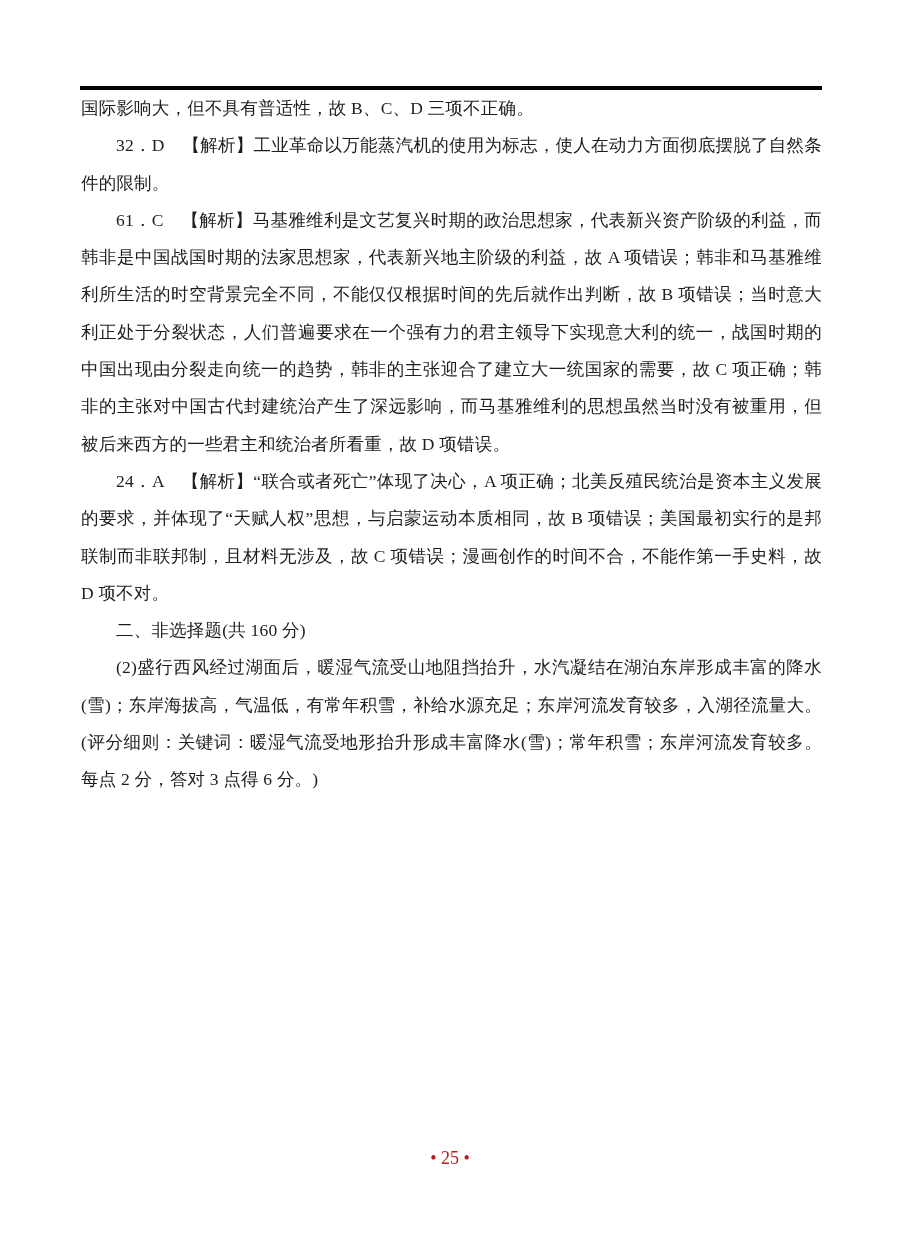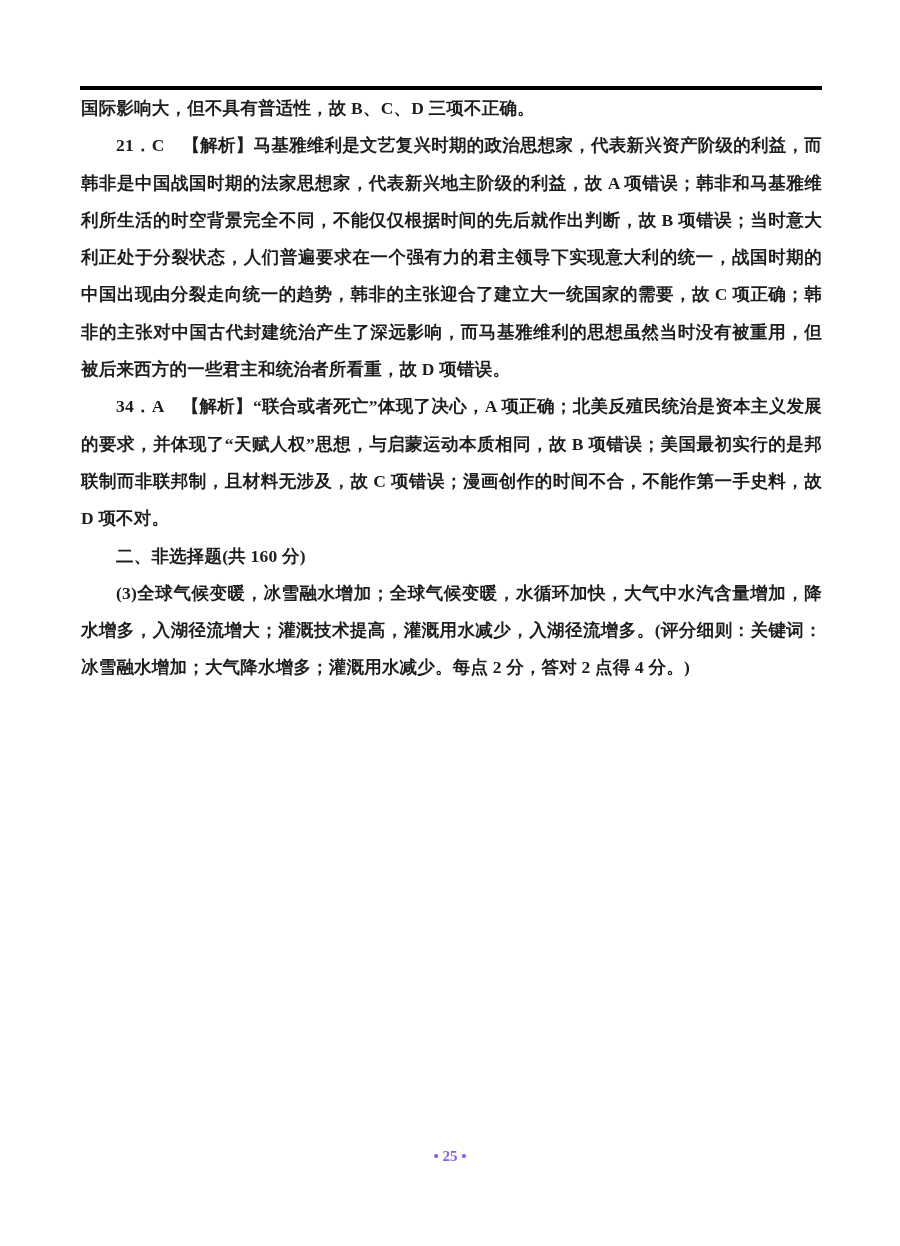--- a/index.html
+++ b/index.html
@@ -12,21 +12,20 @@
     height: 1246px;
     font-family: "Liberation Serif", "DejaVu Serif", serif;
     color: #1d1d1d;
   }
   .page {
     position: relative;
     width: 900px;
     height: 1246px;
     background: #ffffff;
     overflow: hidden;
-    font-weight: bold;
   }
   .top-rule {
     position: absolute;
     left: 80px;
     top: 86px;
     width: 742px;
     height: 4px;
     background: #000000;
   }
   .content {
@@ -46,34 +45,35 @@
   }
   .para.indent {
     text-indent: 2em;
   }
   .page-number {
     position: absolute;
     left: 0;
     top: 1148px;
     width: 900px;
     text-align: center;
-    font-size: 15px;
-    color: #8b5cf6;
+    font-size: 18px;
+    color: #b91c1c;
   }
 </style>
 </head>
 <body>
 
 <div class="page">
 
   <div class="top-rule"></div>
 
   <div class="content">
     <p class="para">国际影响大，但不具有普适性，故 B、C、D 三项不正确。</p>
-    <p class="para indent">21．C　【解析】马基雅维利是文艺复兴时期的政治思想家，代表新兴资产阶级的利益，而韩非是中国战国时期的法家思想家，代表新兴地主阶级的利益，故 A 项错误；韩非和马基雅维利所生活的时空背景完全不同，不能仅仅根据时间的先后就作出判断，故 B 项错误；当时意大利正处于分裂状态，人们普遍要求在一个强有力的君主领导下实现意大利的统一，战国时期的中国出现由分裂走向统一的趋势，韩非的主张迎合了建立大一统国家的需要，故 C 项正确；韩非的主张对中国古代封建统治产生了深远影响，而马基雅维利的思想虽然当时没有被重用，但被后来西方的一些君主和统治者所看重，故 D 项错误。</p>
-    <p class="para indent">34．A　【解析】“联合或者死亡”体现了决心，A 项正确；北美反殖民统治是资本主义发展的要求，并体现了“天赋人权”思想，与启蒙运动本质相同，故 B 项错误；美国最初实行的是邦联制而非联邦制，且材料无涉及，故 C 项错误；漫画创作的时间不合，不能作第一手史料，故 D 项不对。</p>
+    <p class="para indent">32．D　【解析】工业革命以万能蒸汽机的使用为标志，使人在动力方面彻底摆脱了自然条件的限制。</p>
+    <p class="para indent">61．C　【解析】马基雅维利是文艺复兴时期的政治思想家，代表新兴资产阶级的利益，而韩非是中国战国时期的法家思想家，代表新兴地主阶级的利益，故 A 项错误；韩非和马基雅维利所生活的时空背景完全不同，不能仅仅根据时间的先后就作出判断，故 B 项错误；当时意大利正处于分裂状态，人们普遍要求在一个强有力的君主领导下实现意大利的统一，战国时期的中国出现由分裂走向统一的趋势，韩非的主张迎合了建立大一统国家的需要，故 C 项正确；韩非的主张对中国古代封建统治产生了深远影响，而马基雅维利的思想虽然当时没有被重用，但被后来西方的一些君主和统治者所看重，故 D 项错误。</p>
+    <p class="para indent">24．A　【解析】“联合或者死亡”体现了决心，A 项正确；北美反殖民统治是资本主义发展的要求，并体现了“天赋人权”思想，与启蒙运动本质相同，故 B 项错误；美国最初实行的是邦联制而非联邦制，且材料无涉及，故 C 项错误；漫画创作的时间不合，不能作第一手史料，故 D 项不对。</p>
     <p class="para indent">二、非选择题(共 160 分)</p>
-    <p class="para indent">(3)全球气候变暖，冰雪融水增加；全球气候变暖，水循环加快，大气中水汽含量增加，降水增多，入湖径流增大；灌溉技术提高，灌溉用水减少，入湖径流增多。(评分细则：关键词：冰雪融水增加；大气降水增多；灌溉用水减少。每点 2 分，答对 2 点得 4 分。)</p>
+    <p class="para indent">(2)盛行西风经过湖面后，暖湿气流受山地阻挡抬升，水汽凝结在湖泊东岸形成丰富的降水(雪)；东岸海拔高，气温低，有常年积雪，补给水源充足；东岸河流发育较多，入湖径流量大。(评分细则：关键词：暖湿气流受地形抬升形成丰富降水(雪)；常年积雪；东岸河流发育较多。每点 2 分，答对 3 点得 6 分。)</p>
   </div>
 
   <div class="page-number">• 25 •</div>
 
 </div>
 
 </body></html>

